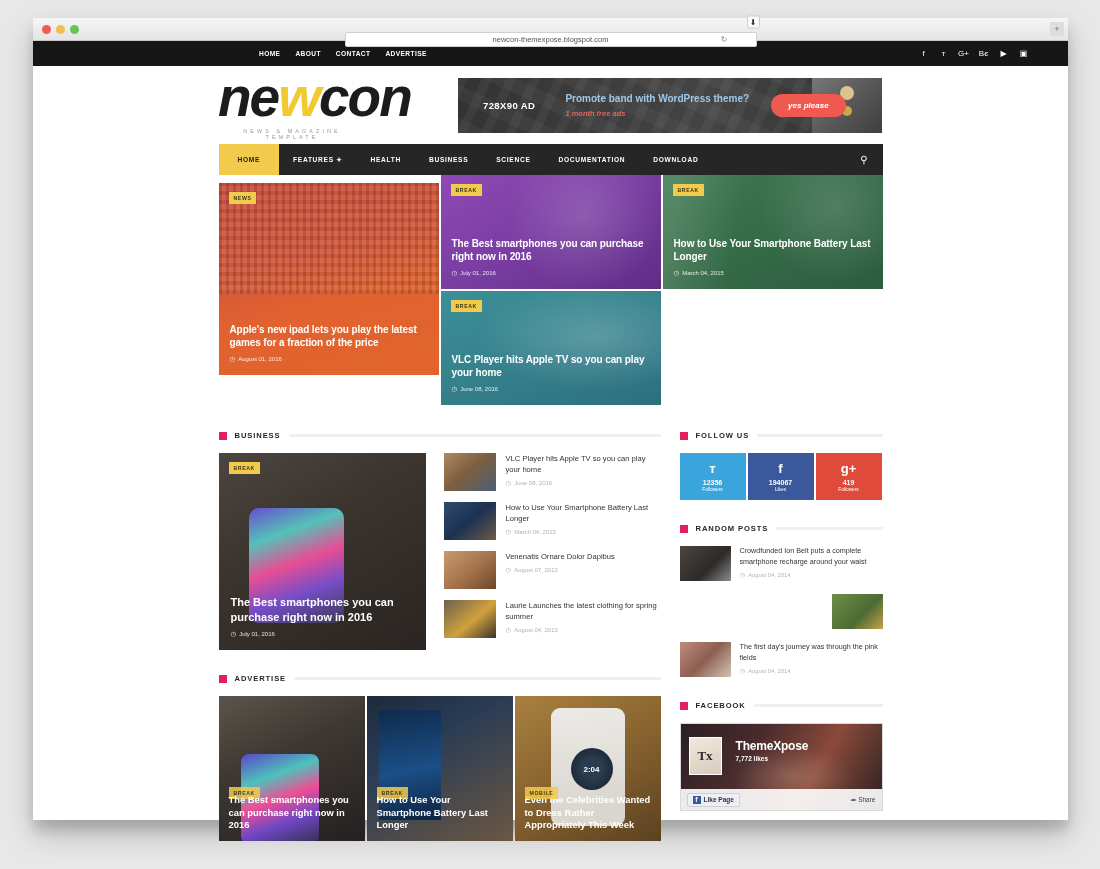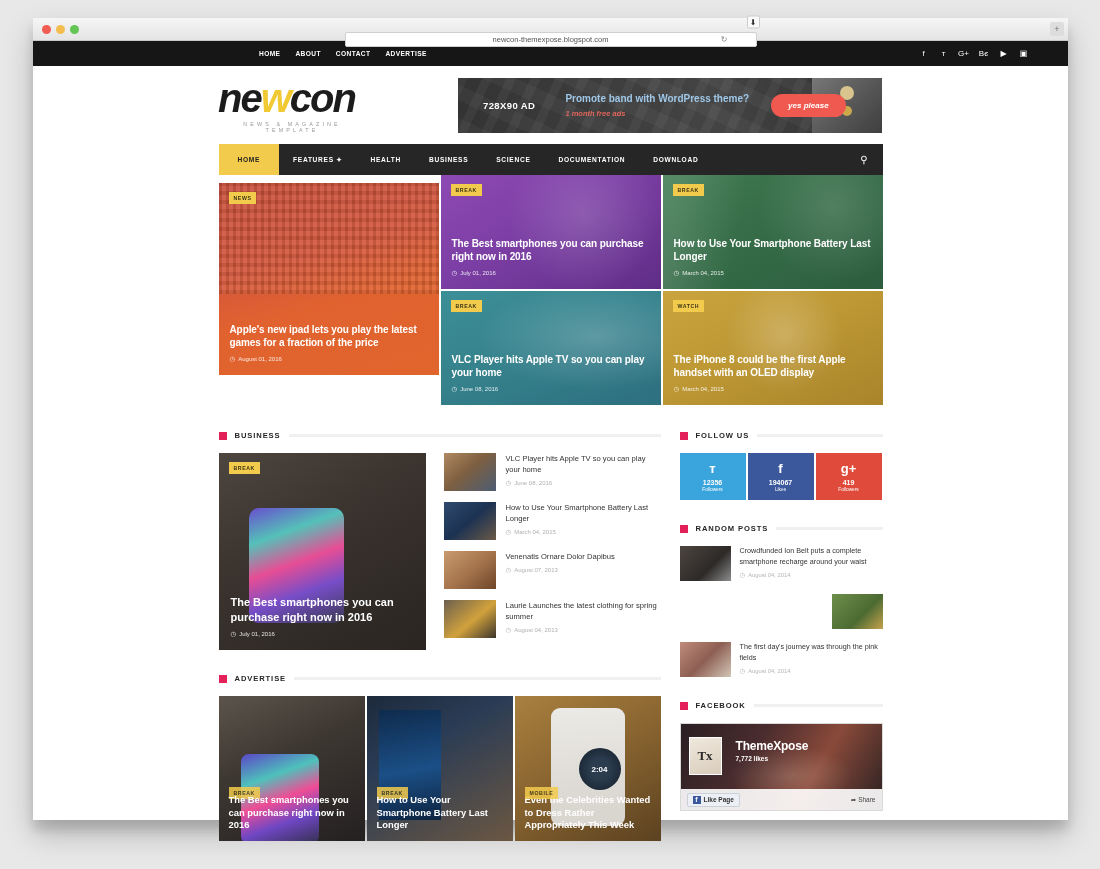--- a/index.html
+++ b/index.html
@@ -74,21 +74,21 @@
     width: 9px; height: 10px;
   }
   
   .header {
     height: 78px; background: #fff;
     display: flex; align-items: center;
     padding: 0 0 0 185px;
   }
   .logo-wrap { width: 185px; }
   .logo {
-    font-size: 40px; font-weight: bold; font-style: italic;
+    font-size: 55px; font-weight: bold; font-style: italic;
     letter-spacing: -2px; color: #1c1c1c; line-height: 1;
     position: relative; display: inline-block;
   }
   .logo .w-accent { color: #f1c933; }
   .logo-sub {
     font-size: 5.4px; letter-spacing: 3.1px; color: #9a9a9a;
     margin-top: 3px; text-align: center; width: 148px;
   }
   .ad {
     width: 424px; height: 55px; margin-left: 55px;
@@ -246,21 +246,21 @@
   .tc1 { background: linear-gradient(155deg,#5c544c 0%,#3e3832 40%,#242021 100%); }
   .tc1::after { content:""; position:absolute; left:22px; top:58px; width:78px; height:90px;
     border-radius:8px; background: linear-gradient(160deg,#5b46c7 0%,#4ec1bb 28%,#ef4d95 50%,#6f47c4 72%,#332f4d 100%); }
   .tc2 { background: linear-gradient(150deg,#1d2a3c 0%,#2a3c55 35%,#6b5742 100%); }
   .tc2::after { content:""; position:absolute; left:12px; top:14px; width:62px; height:110px;
     background: linear-gradient(170deg,#0f2b4d,#1b4f86 55%,#0d2340); }
   .tc3 { background: linear-gradient(150deg,#a9803f 0%,#8a6530 45%,#5c4221 100%); }
   .tc3::after { content:""; position:absolute; left:36px; top:12px; width:74px; height:118px;
     border-radius:9px; background: linear-gradient(175deg,#eceae6 0%,#d9d6d0 85%); }
   .tc3 .watchface {
-    position:absolute; left:64px; top:52px; width:42px; height:42px; border-radius:50%;
+    position:absolute; left:56px; top:52px; width:42px; height:42px; border-radius:50%;
     background: radial-gradient(circle,#2b3c4f 35%, #1d2a38 70%); z-index:2;
     display:flex; align-items:center; justify-content:center;
     color:#fff; font-size:8px; font-weight:bold;
   }
   
   .socials { display: flex; gap: 2px; }
   .social-box {
     width: 66px; height: 47px; color: #fff;
     display: flex; flex-direction: column; align-items: center; justify-content: center;
     gap: 1px;
@@ -409,28 +409,20 @@
       </div>
       <div class="f-col">
         <div class="card f-right bg-green" style="height:114px">
           <span class="badge">BREAK</span>
           <h3>How to Use Your Smartphone Battery Last Longer</h3>
           <div class="date">
               <span class="clock">◷</span>
               <span>March 04, 2015</span>
             </div>
         </div>
-        <div class="card f-right bg-gold" style="height:114px">
-          <span class="badge">WATCH</span>
-          <h3>The iPhone 8 could be the first Apple handset with an OLED display</h3>
-          <div class="date">
-              <span class="clock">◷</span>
-              <span>March 04, 2015</span>
-            </div>
-        </div>
       </div>
     </div>
 
     <div class="content">
 
       <div class="main-col">
 
         <div class="sec-head">
           <span class="sec-mark"></span>
           <span class="sec-title">BUSINESS</span>

